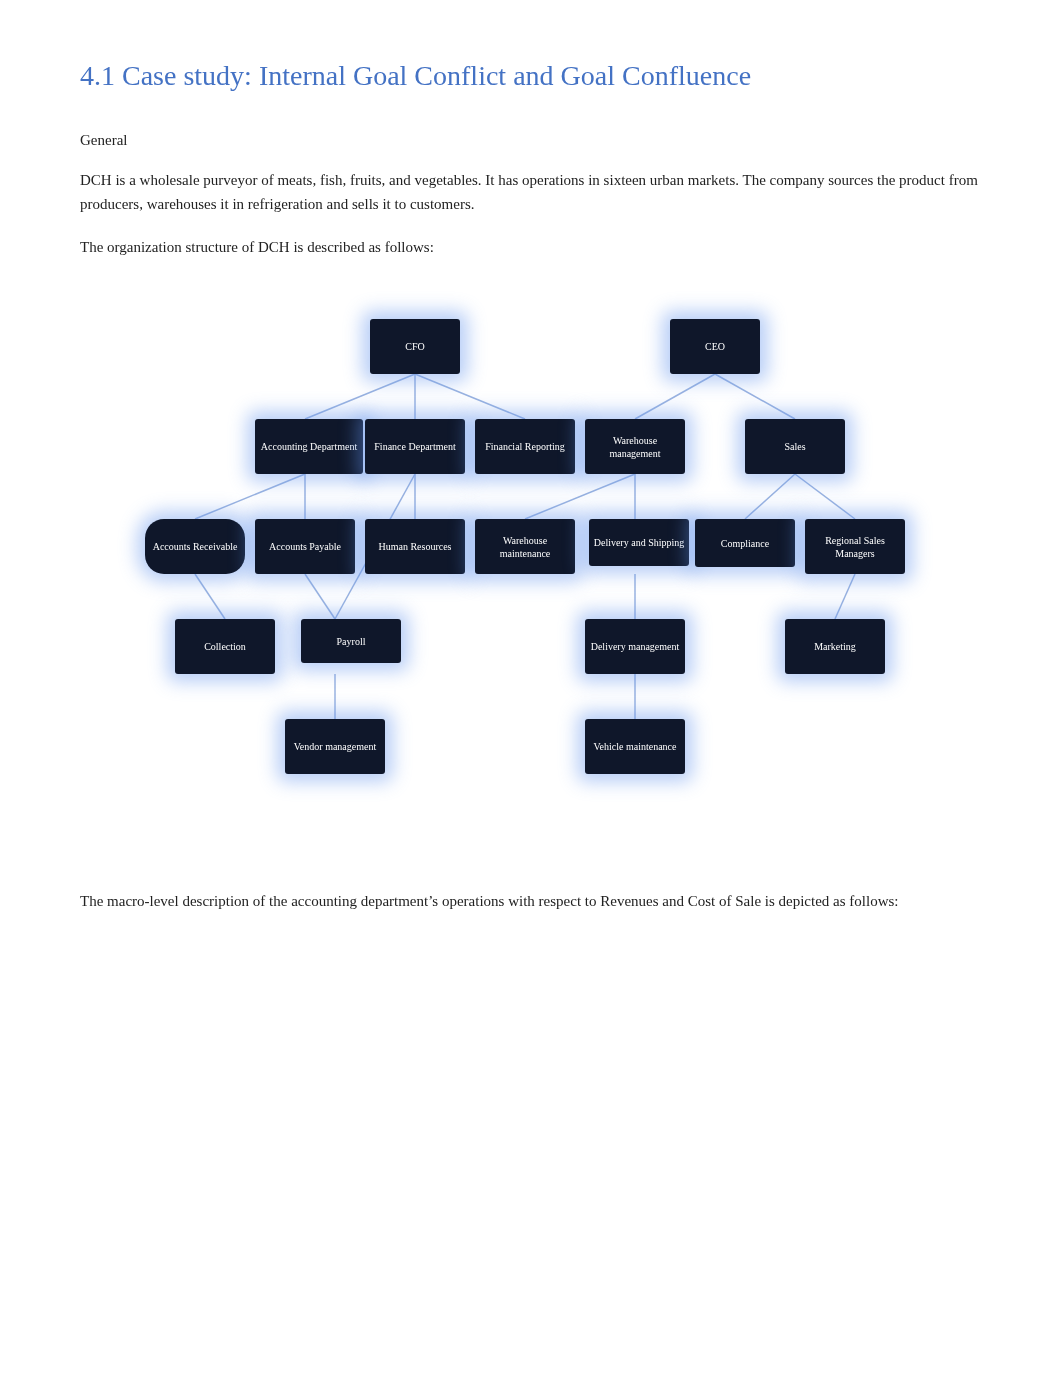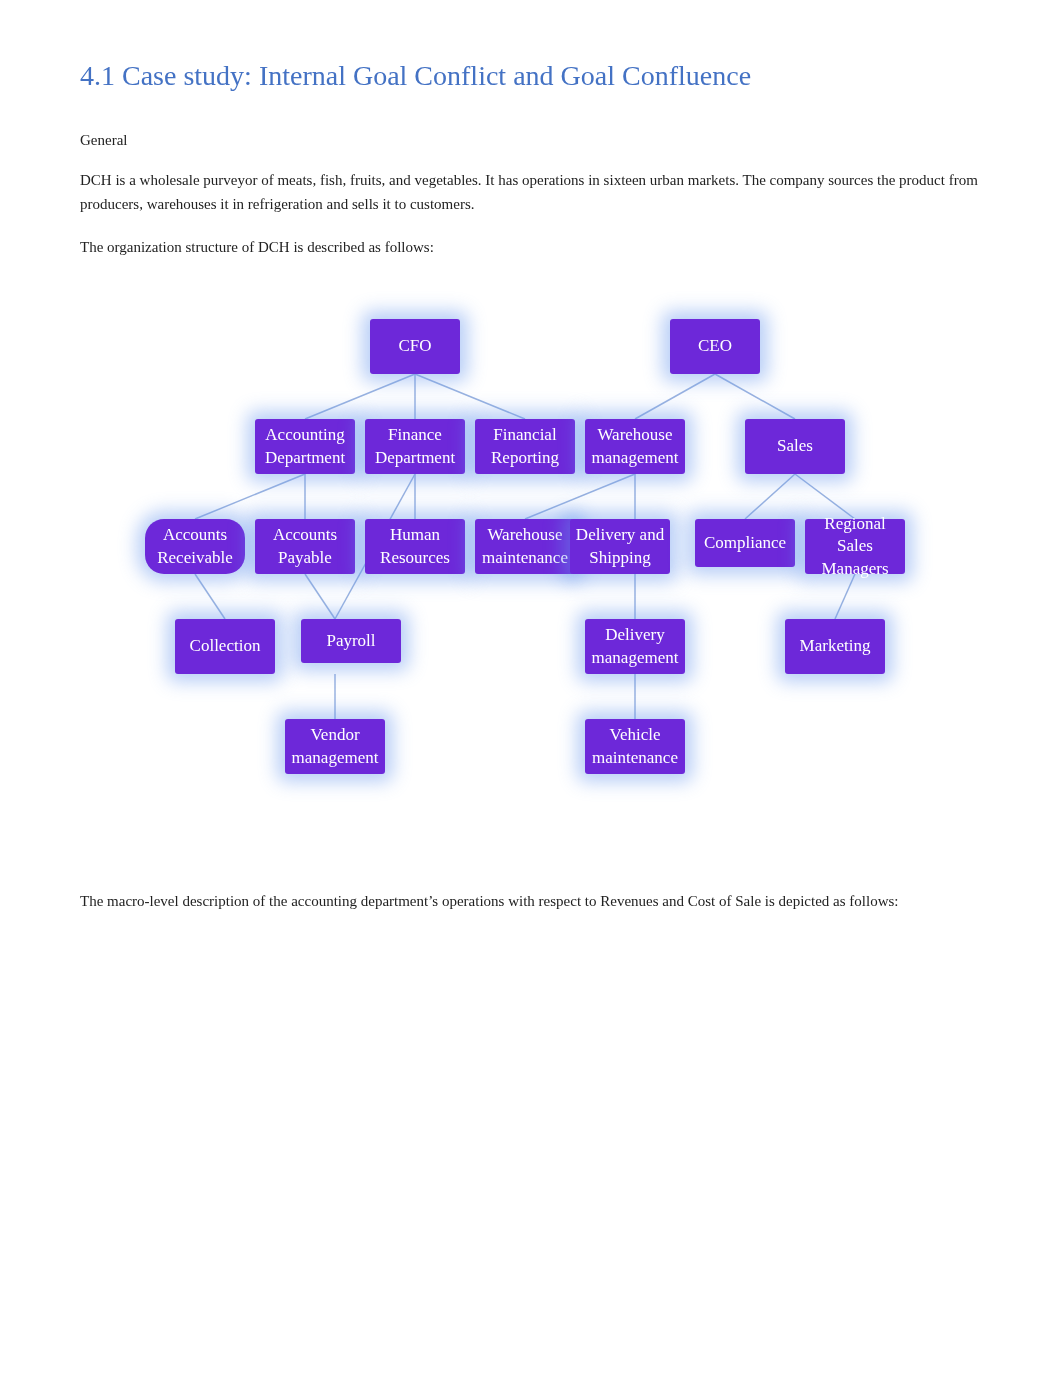--- a/index.html
+++ b/index.html
@@ -33,23 +33,23 @@
     
     .org-chart {
       position: relative;
       width: 100%;
       margin: 30px 0 40px 0;
       height: 560px;
     }
 
     .org-node {
       position: absolute;
-      background: #6d28d9;
+      background: #0f172a;
       color: #fff;
-      font-size: 17px;
+      font-size: 10px;
       text-align: center;
       border-radius: 3px;
       display: flex;
       align-items: center;
       justify-content: center;
       padding: 6px 4px;
       line-height: 1.3;
       
       box-shadow: 0 0 18px 8px rgba(100, 149, 237, 0.45);
     }
@@ -94,38 +94,38 @@
       <line x1="115" y1="285" x2="145" y2="330"></line>
       <line x1="225" y1="285" x2="255" y2="330"></line>
       <line x1="555" y1="285" x2="555" y2="330"></line>
       <line x1="775" y1="285" x2="755" y2="330"></line>
       <line x1="255" y1="385" x2="255" y2="430"></line>
       <line x1="555" y1="385" x2="555" y2="430"></line>
     </svg>
   <div id="org-nodes">
       <div class="org-node" style="left: 290px; top: 30px; width: 90px; height: 55px;">CFO</div>
       <div class="org-node" style="left: 590px; top: 30px; width: 90px; height: 55px;">CEO</div>
-      <div class="org-node" style="left: 175px; top: 130px; width: 100px; height: 55px;">Accounting
+      <div class="org-node" style="left: 175px; top: 130px; width: 108px; height: 55px;">Accounting
 Department</div>
       <div class="org-node" style="left: 285px; top: 130px; width: 100px; height: 55px;">Finance
 Department</div>
       <div class="org-node" style="left: 395px; top: 130px; width: 100px; height: 55px;">Financial
 Reporting</div>
       <div class="org-node" style="left: 505px; top: 130px; width: 100px; height: 55px;">Warehouse
 management</div>
       <div class="org-node" style="left: 665px; top: 130px; width: 100px; height: 55px;">Sales</div>
       <div class="org-node" style="left: 65px; top: 230px; width: 100px; height: 55px; border-radius: 19px;">Accounts
 Receivable</div>
       <div class="org-node" style="left: 175px; top: 230px; width: 100px; height: 55px;">Accounts
 Payable</div>
       <div class="org-node" style="left: 285px; top: 230px; width: 100px; height: 55px;">Human
 Resources</div>
       <div class="org-node" style="left: 395px; top: 230px; width: 100px; height: 55px;">Warehouse
 maintenance</div>
-      <div class="org-node" style="left: 490px; top: 230px; width: 100px; height: 55px;">Delivery and
+      <div class="org-node" style="left: 509px; top: 230px; width: 100px; height: 47px;">Delivery and
 Shipping</div>
       <div class="org-node" style="left: 615px; top: 230px; width: 100px; height: 48px;">Compliance</div>
       <div class="org-node" style="left: 725px; top: 230px; width: 100px; height: 55px;">Regional Sales
 Managers</div>
       <div class="org-node" style="left: 95px; top: 330px; width: 100px; height: 55px;">Collection</div>
       <div class="org-node" style="left: 205px; top: 330px; width: 100px; height: 44px; margin-left: 16px;">Payroll</div>
       <div class="org-node" style="left: 505px; top: 330px; width: 100px; height: 55px; text-align: center;">Delivery
 management</div>
       <div class="org-node" style="left: 705px; top: 330px; width: 100px; height: 55px;">Marketing</div>
       <div class="org-node" style="left: 205px; top: 430px; width: 100px; height: 55px;">Vendor

